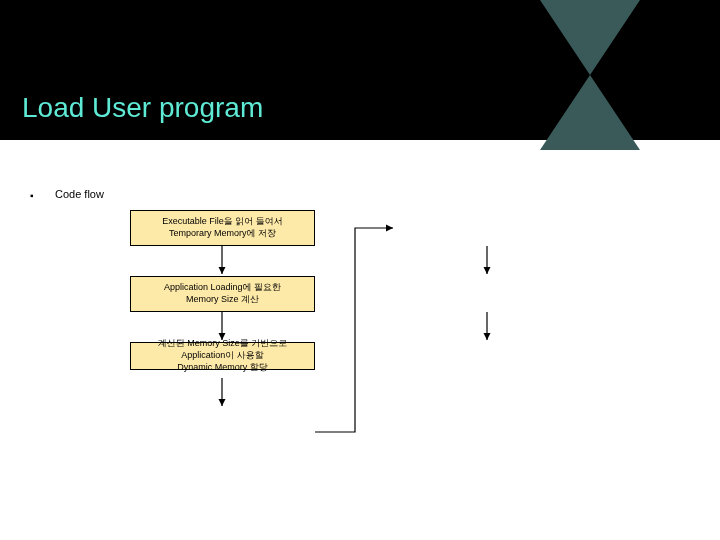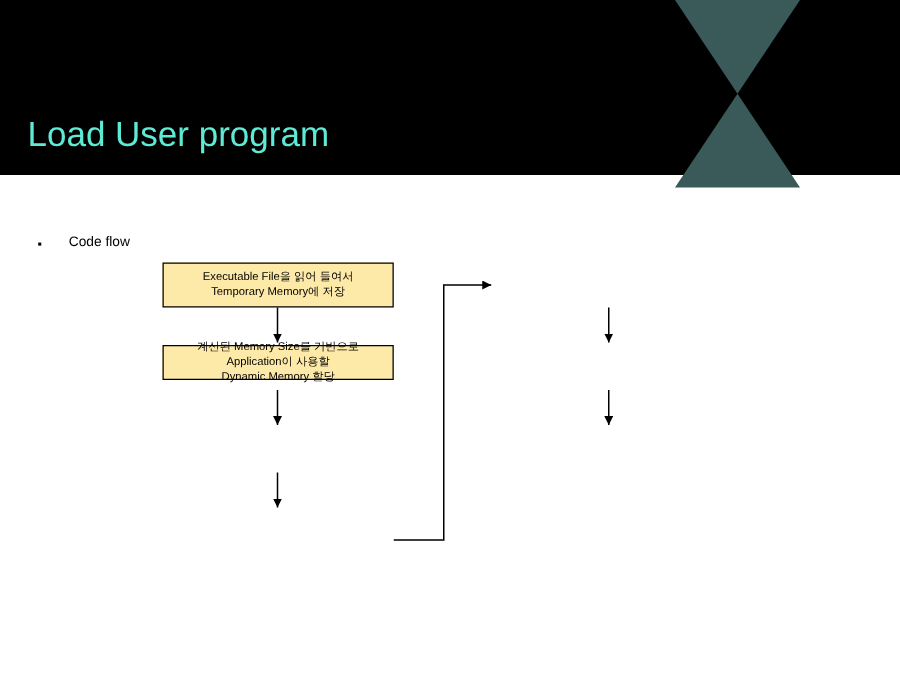--- a/index.html
+++ b/index.html
@@ -26,20 +26,21 @@
   <div class="deco-top"></div>
   <div class="deco-bot"></div>
 </div>
 
 <div class="content">
   <div class="bullet">▪</div>
   <div class="label">Code flow</div>
 
   <div class="col col1">
     <div class="box">Executable File을 읽어 들여서<br>Temporary Memory에 저장</div>
+    <div class="box">Application Loading에 필요한<br>Memory Size 계산</div>
     <div class="box tall">계산된 Memory Size를 기반으로<br>Application이 사용할<br>Dynamic Memory 할당</div>
   </div>
 
   <div class="col col2">
   </div>
 
   <svg class="arrows">
     <defs>
       <marker id="ah" markerWidth="8" markerHeight="8" refX="6" refY="3" orient="auto">
         <path d="M0,0 L6,3 L0,6 Z" fill="#000"></path>

